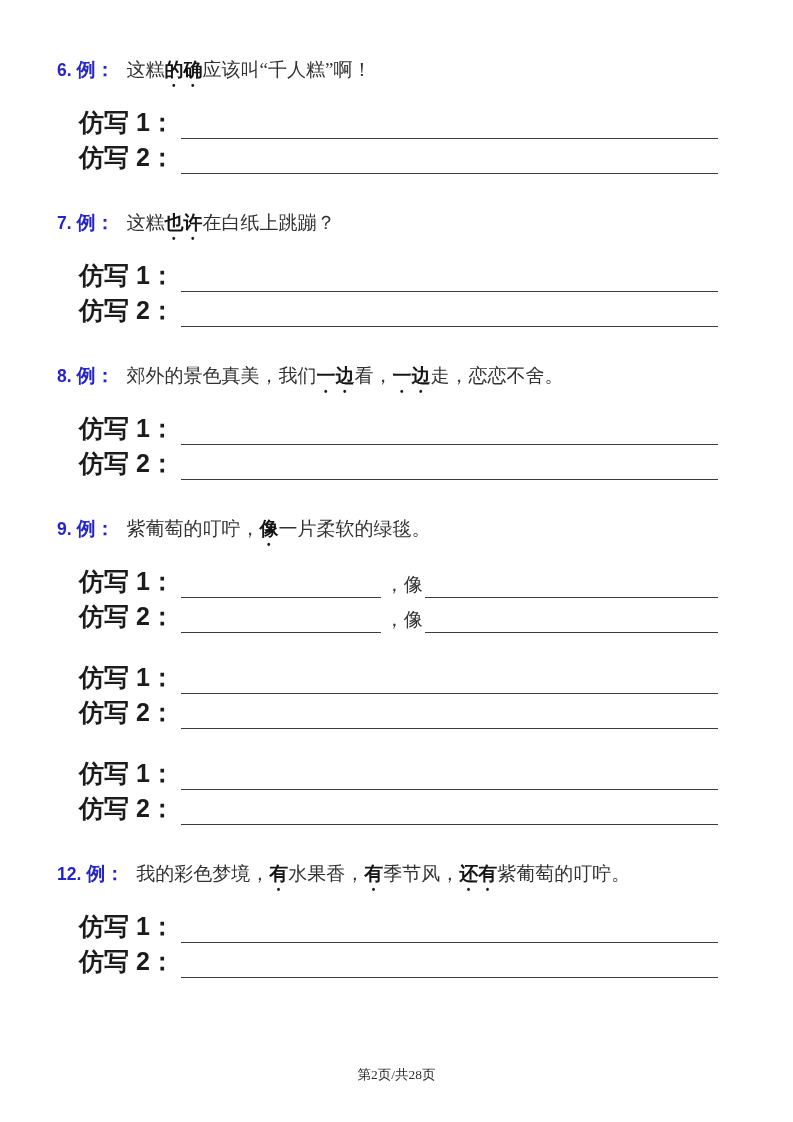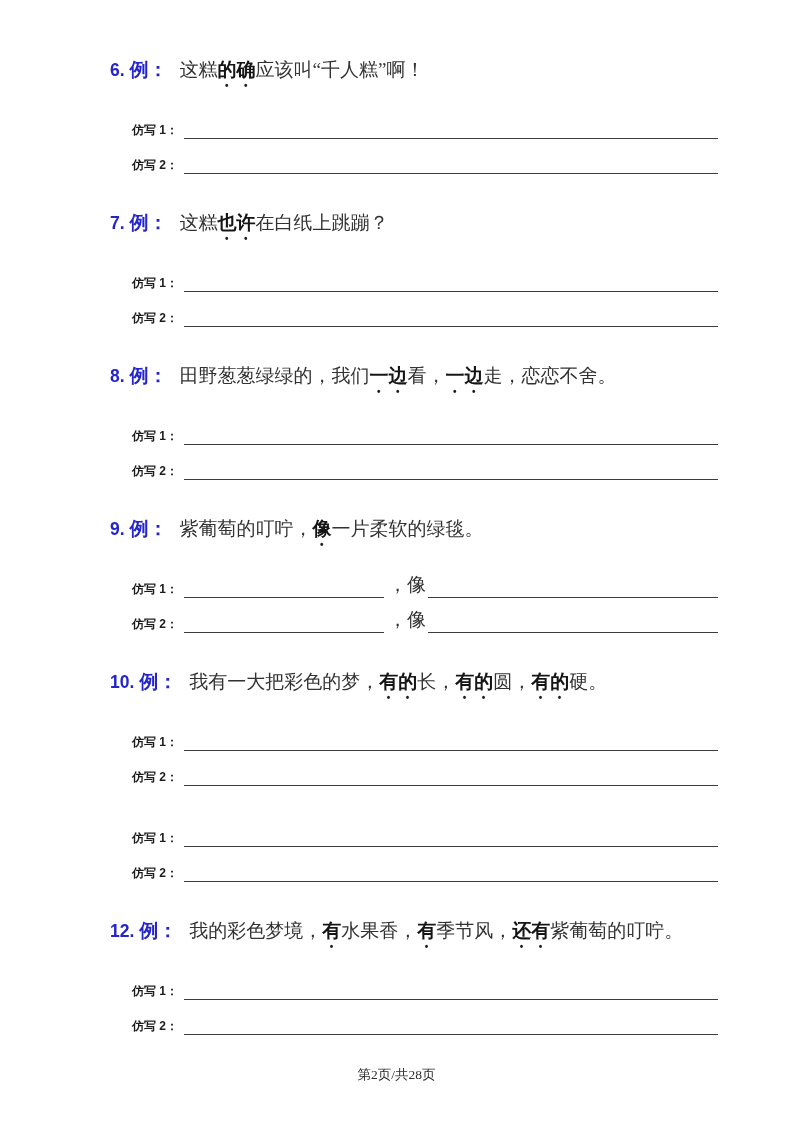--- a/index.html
+++ b/index.html
@@ -4,21 +4,21 @@
 <style>
   * { margin: 0; padding: 0; box-sizing: border-box; }
   html, body { background: #ffffff; }
   body {
     width: 793px; height: 1122px;
     position: relative;
     font-family: "Liberation Serif", "DejaVu Serif", serif;
     color: #323232;
     overflow: hidden;
   }
-  .sheet { padding: 56px 75px 0 110px; border-radius: 25px; }
+  .sheet { padding: 56px 75px 0 57px; border-radius: 25px; }
 
   .item { margin-bottom: 35px; }
 
   .example {
     font-size: 19px;
     line-height: 27px;
     margin-bottom: 22px;
     white-space: nowrap;
   }
   .num {
@@ -48,21 +48,21 @@
 
   .crow {
     display: flex;
     align-items: flex-end;
     height: 26px;
     margin: 0 0 9px 22px;
   }
   .clabel {
     font-family: "Liberation Sans", "DejaVu Sans", sans-serif;
     font-weight: 700;
-    font-size: 12px;
+    font-size: 25px;
     color: #1c1c1c;
     white-space: nowrap;
     margin-right: 6px;
   }
   .blank {
     flex: 1 1 auto;
     height: 100%;
     border-bottom: 1.6px solid #3c3c3c;
   }
   .blank-fixed { flex: 0 0 200px; }
@@ -105,21 +105,21 @@
       <span class="clabel">仿写 1：</span>
       <span class="blank"></span>
     </div>
     <div class="crow">
       <span class="clabel">仿写 2：</span>
       <span class="blank"></span>
     </div>
   </section>
 
   <section class="item">
-    <p class="example"><span class="num">8.</span><span class="exlabel">例：</span><span class="seg">田野葱葱绿绿的，我们</span><span class="seg em">一边</span><span class="seg">看，</span><span class="seg em">一边</span><span class="seg">走，恋恋不舍。</span></p>
+    <p class="example"><span class="num">8.</span><span class="exlabel">例：</span><span class="seg">郊外的景色真美，我们</span><span class="seg em">一边</span><span class="seg">看，</span><span class="seg em">一边</span><span class="seg">走，恋恋不舍。</span></p>
     <div class="crow">
       <span class="clabel">仿写 1：</span>
       <span class="blank"></span>
     </div>
     <div class="crow">
       <span class="clabel">仿写 2：</span>
       <span class="blank"></span>
     </div>
   </section>
 
@@ -133,21 +133,20 @@
     </div>
     <div class="crow">
       <span class="clabel">仿写 2：</span>
       <span class="blank blank-fixed"></span>
       <span class="mid">，像</span>
       <span class="blank"></span>
     </div>
   </section>
 
   <section class="item">
-    <p class="example"><span class="num">10.</span><span class="exlabel">例：</span><span class="seg">我有一大把彩色的梦，</span><span class="seg em">有的</span><span class="seg">长，</span><span class="seg em">有的</span><span class="seg">圆，</span><span class="seg em">有的</span><span class="seg">硬。</span></p>
     <div class="crow">
       <span class="clabel">仿写 1：</span>
       <span class="blank"></span>
     </div>
     <div class="crow">
       <span class="clabel">仿写 2：</span>
       <span class="blank"></span>
     </div>
   </section>
 

